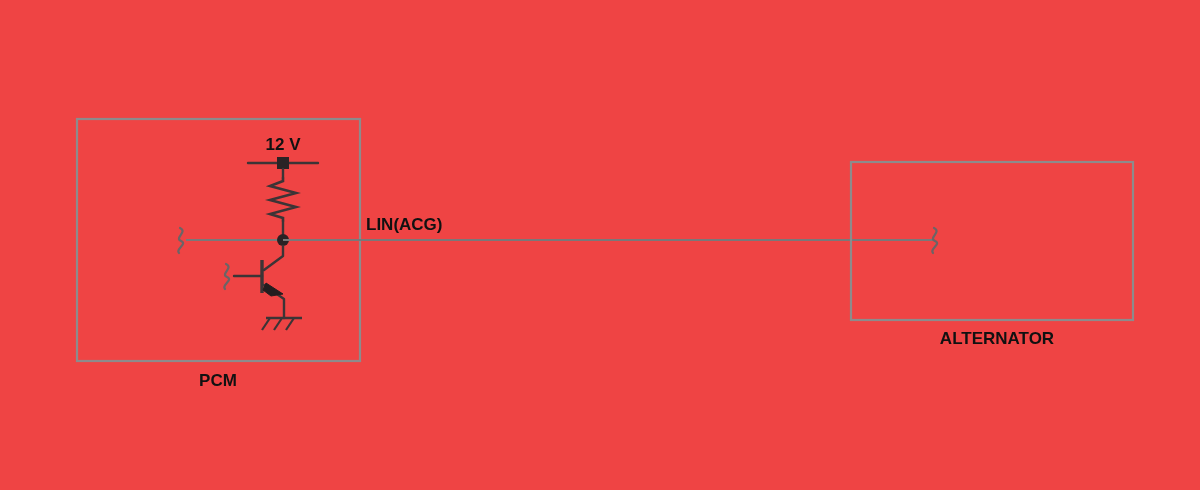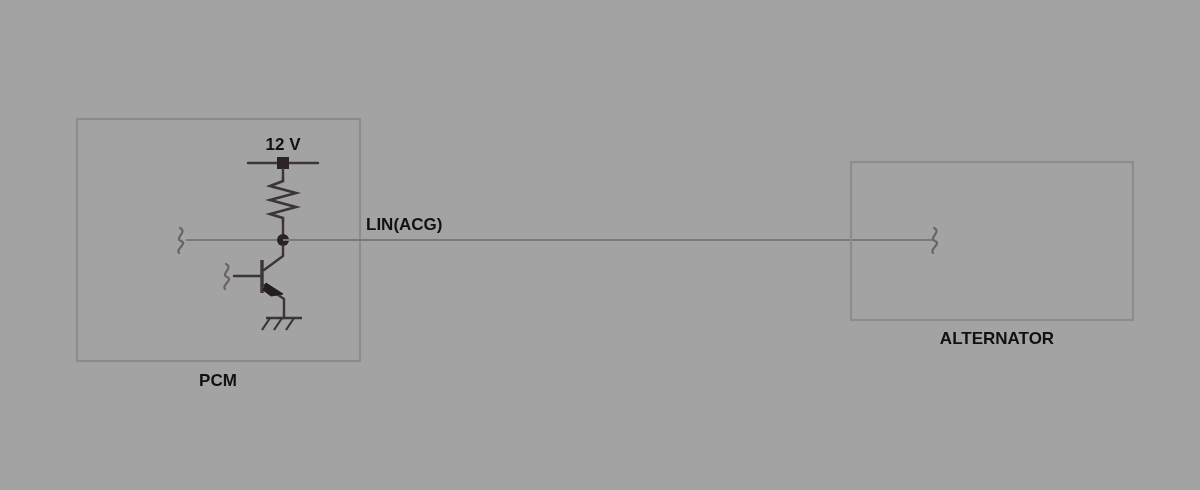--- a/index.html
+++ b/index.html
@@ -7,21 +7,21 @@
     padding: 0;
     background: #ffffff;
   }
   body {
     font-family: "Liberation Sans", sans-serif;
   }
   #diagram-root {
     position: relative;
     width: 1200px;
     height: 490px;
-    background: #a3a3a3;
+    background: #ef4444;
     overflow: hidden;
   }
   svg#circuit-svg {
     display: block;
     width: 1200px;
     height: 490px;
   }
   .box-outline {
     fill: none;
     stroke: #8d8b8c;

